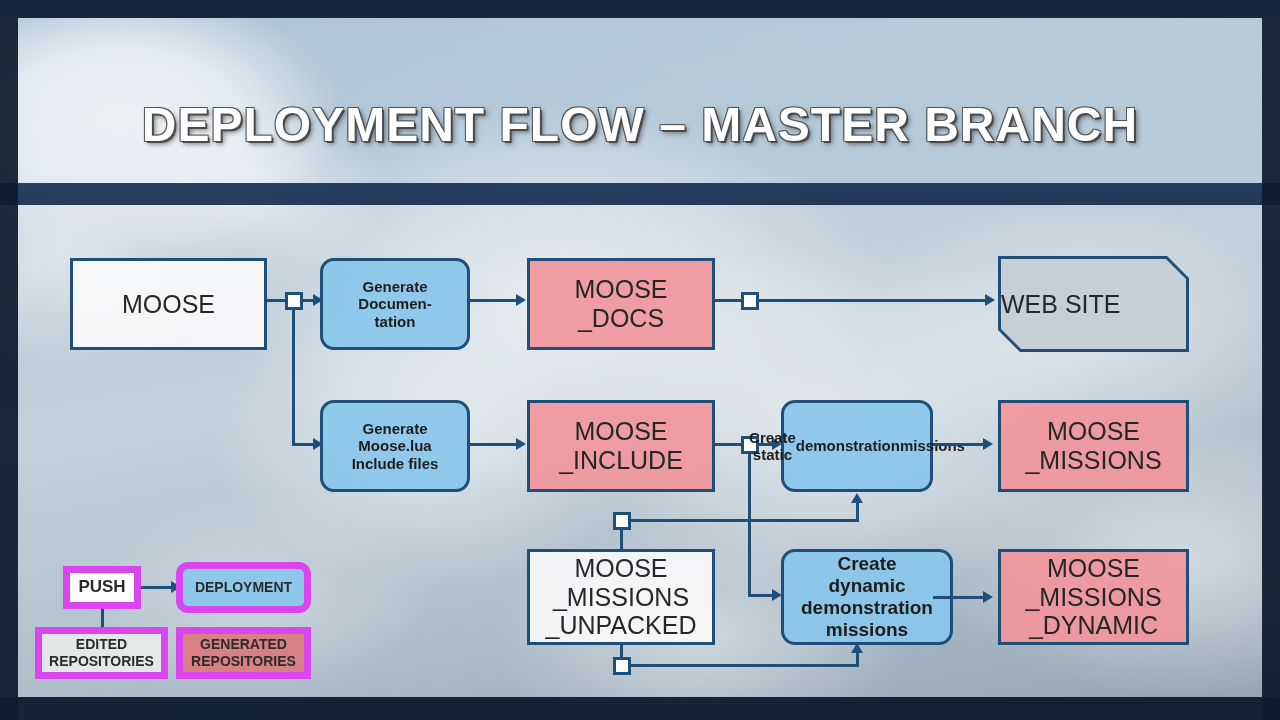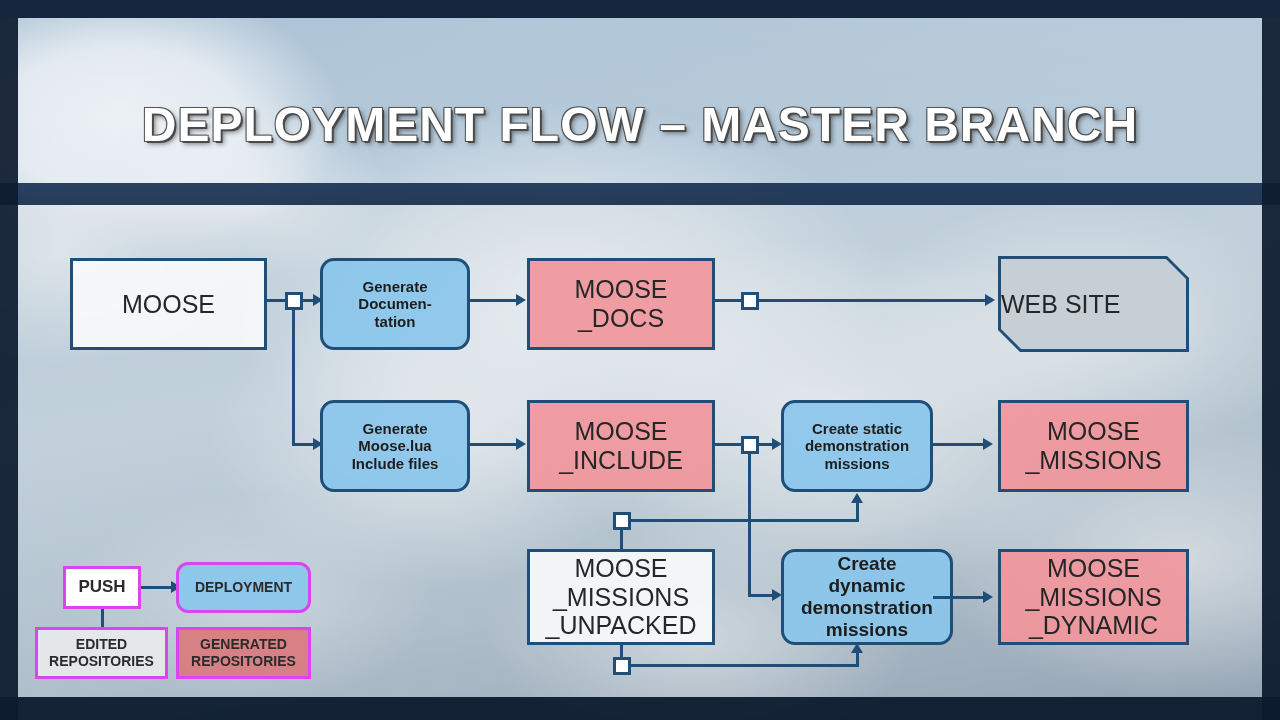--- a/index.html
+++ b/index.html
@@ -67,21 +67,21 @@
     display:flex;align-items:center;}
 
   
   .hline{position:absolute;height:3px;background:#1f4e79;}
   .vline{position:absolute;width:3px;background:#1f4e79;}
   .jsq{position:absolute;width:18px;height:18px;background:#ffffff;border:3px solid #1f4e79;box-sizing:border-box;}
   .arrow-r{position:absolute;width:0;height:0;border-top:6px solid transparent;border-bottom:6px solid transparent;border-left:10px solid #1f4e79;}
   .arrow-u{position:absolute;width:0;height:0;border-left:6px solid transparent;border-right:6px solid transparent;border-bottom:10px solid #1f4e79;}
 
   
-  .lg{position:absolute;box-sizing:border-box;border:3px solid #d946ef;
+  .lg{position:absolute;box-sizing:border-box;border:7px solid #d946ef;
     display:flex;align-items:center;justify-content:center;text-align:center;
     font-size:14px;font-weight:700;color:#2b2b2b;line-height:1.2;}
   .lg-push{background:#ffffff;font-size:17px;}
   .lg-dep{background:rgba(138,198,235,.95);border-radius:12px;}
   .lg-edit{background:rgba(232,234,234,.92);}
   .lg-gen{background:rgba(216,124,129,.95);}
 </style>
 </head>
 <body>
 
@@ -151,21 +151,21 @@
 
   <div class="hline" style="left:715px;top:443px;width:28px;"></div>
   <div class="jsq" style="left:741px;top:436px;"></div>
   <div class="hline" style="left:759px;top:443px;width:15px;"></div>
   <div class="arrow-r" style="left:772px;top:438px;"></div>
 
   <div class="vline" style="left:748px;top:454px;height:142px;"></div>
   <div class="hline" style="left:748px;top:594px;width:26px;"></div>
   <div class="arrow-r" style="left:772px;top:589px;"></div>
 
-  <div class="node n-blue" style="left:781px;top:400px;width:152px;height:92px;flex-direction:column;">
+  <div class="node n-blue" style="left:781px;top:400px;width:152px;height:92px;flex-direction:row;">
     <span>Create static</span>
     <span>demonstration</span>
     <span>missions</span>
   </div>
 
   <div class="hline" style="left:933px;top:443px;width:52px;"></div>
   <div class="arrow-r" style="left:983px;top:438px;"></div>
 
   <div class="node n-red big" style="left:998px;top:400px;width:191px;height:92px;flex-direction:column;">
     <span>MOOSE</span>

